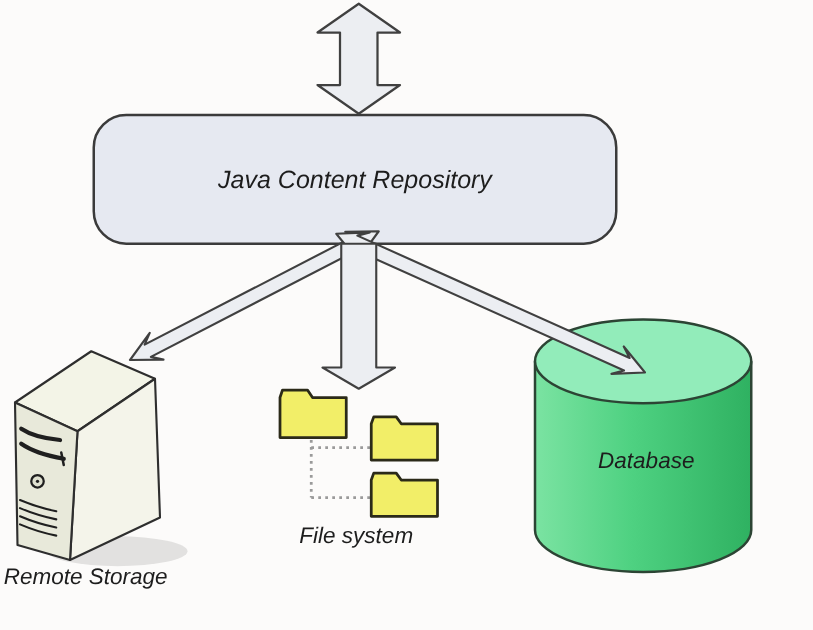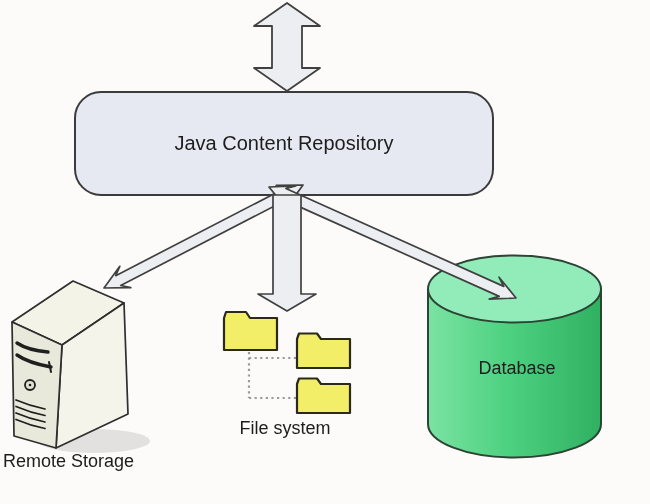--- a/index.html
+++ b/index.html
@@ -7,20 +7,21 @@
     padding: 0;
     background: #ffffff;
   }
   .stage {
     position: relative;
     width: 650px;
     height: 504px;
     background: #fcfbfa;
     overflow: hidden;
     font-family: "Liberation Sans", sans-serif;
+    font-style: italic;
   }
   svg { display: block; }
   .node-label {
     fill: #1d1d1d;
     font-family: "Liberation Sans", sans-serif;
   }
   .lbl-big   { font-size: 20px; }
   .lbl-small { font-size: 18px; }
 </style>
 </head>

